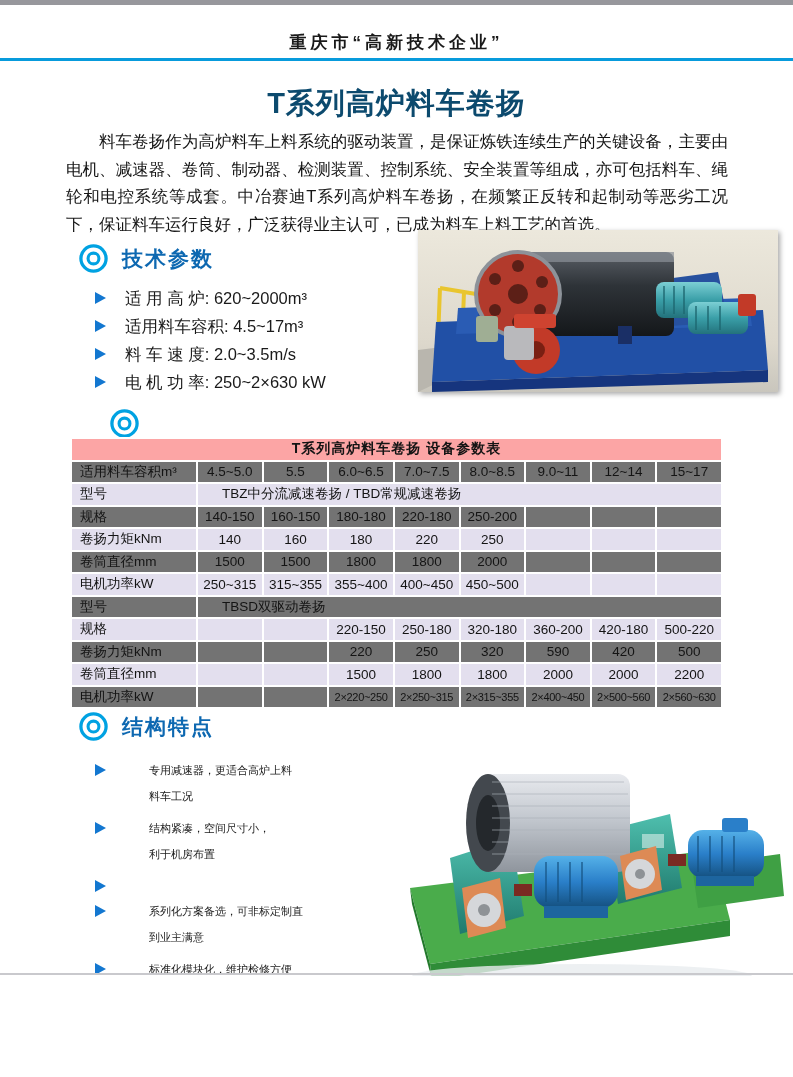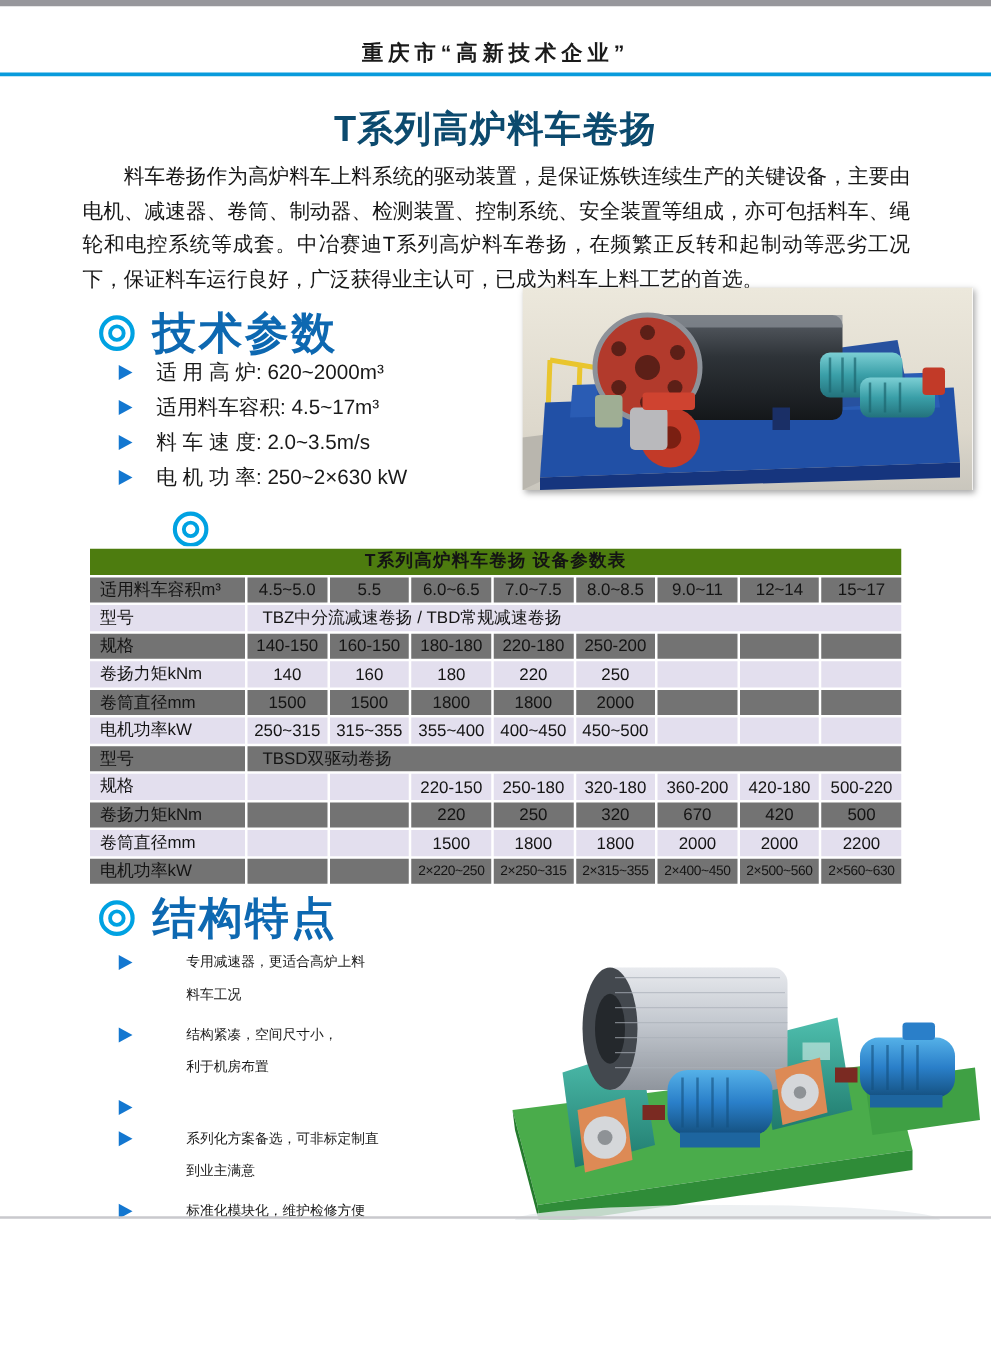--- a/index.html
+++ b/index.html
@@ -18,21 +18,21 @@
 
   .doc-title { position:absolute; top:84px; left:0; width:100%; text-align:center;
                font-size:29px; font-weight:bold; color:#0c4a6e; letter-spacing:1px; }
 
   .intro { position:absolute; top:128px; left:66px; width:662px;
            font-size:16.5px; line-height:27.5px; text-align:justify; text-indent:2em; color:#151515; }
 
   
   .section-head { position:absolute; left:78px; display:flex; align-items:center; gap:13px; }
   .section-head .ring-icon { width:31px; height:31px; flex:0 0 auto; }
-  .section-head .head-text { font-size:35px; font-weight:bold; color:#0d68b1; letter-spacing:2px; }
+  .section-head .head-text { font-size:21px; font-weight:bold; color:#0d68b1; letter-spacing:2px; }
   #sec-tech     { top:243px; }
   #sec-equip    { top:408px;flex-direction:column; }
   #sec-features { top:711px; }
 
   
   ul.bullets { list-style:none; position:absolute; left:95px; }
   ul.bullets li { display:flex; align-items:flex-start; }
   .tri { width:0; height:0; border-left:11px solid #1377d0; border-top:6.5px solid transparent;
          border-bottom:6.5px solid transparent; margin-top:7px; margin-right:19px; flex:0 0 auto; }
   #tech-list { top:285px; }
@@ -40,25 +40,25 @@
   #feature-list { top:757px; width:320px; }
   #feature-list li { line-height:26px; margin-bottom:6px; font-size:11px; color:#1a1a1a;gap:24px; }
   #feature-list .f-text { white-space:pre-line; }
 
   
   .equip-table { position:absolute; top:437px; left:70px; width:653px;
                  border-collapse:separate; border-spacing:2px; background:#fff;
                  table-layout:fixed; font-size:13.5px; color:#141414; }
   .equip-table col.c-label { width:124px; }
   .equip-table td { height:20.5px; padding:0 2px; text-align:center; vertical-align:middle; overflow:hidden; }
-  .equip-table td.caption { background:#4d7c0f; font-weight:bold; font-size:14px; letter-spacing:1px; }
+  .equip-table td.caption { background:#fca5a5; font-weight:bold; font-size:14px; letter-spacing:1px; }
   .equip-table tr.row-blue td { background:#737373; }
   .equip-table tr.row-lav  td { background:#e3dfee; }
   .equip-table td.label { text-align:left; padding-left:8px; }
-  .equip-table td.span-cell { text-align:left; padding-left:12px; }
+  .equip-table td.span-cell { text-align:left; padding-left:24px; }
   .equip-table tr:last-child td.data { font-size:11px; letter-spacing:-0.3px; }
 
   
   .photo1 { position:absolute; top:230px; left:418px; width:360px; height:162px;
             box-shadow:2px 2px 5px rgba(0,0,0,0.35); }
   .photo2 { position:absolute; top:738px; left:392px; width:400px; height:256px; }
 
   
   .scope-line { position:absolute; top:1022px; left:2px; width:791px; overflow:hidden;
                 white-space:nowrap; font-size:18px; font-weight:bold; letter-spacing:7px; color:#1a1a1a; }
@@ -268,21 +268,21 @@
           <td class="cell data">420-180</td>
           <td class="cell data">500-220</td>
         </tr>
         <tr class="row-blue">
           <td class="cell label">卷扬力矩kNm</td>
           <td class="cell data"></td>
           <td class="cell data"></td>
           <td class="cell data">220</td>
           <td class="cell data">250</td>
           <td class="cell data">320</td>
-          <td class="cell data">670</td>
+          <td class="cell data">590</td>
           <td class="cell data">420</td>
           <td class="cell data">500</td>
         </tr>
         <tr class="row-lav">
           <td class="cell label">卷筒直径mm</td>
           <td class="cell data"></td>
           <td class="cell data"></td>
           <td class="cell data">1500</td>
           <td class="cell data">1800</td>
           <td class="cell data">1800</td>

